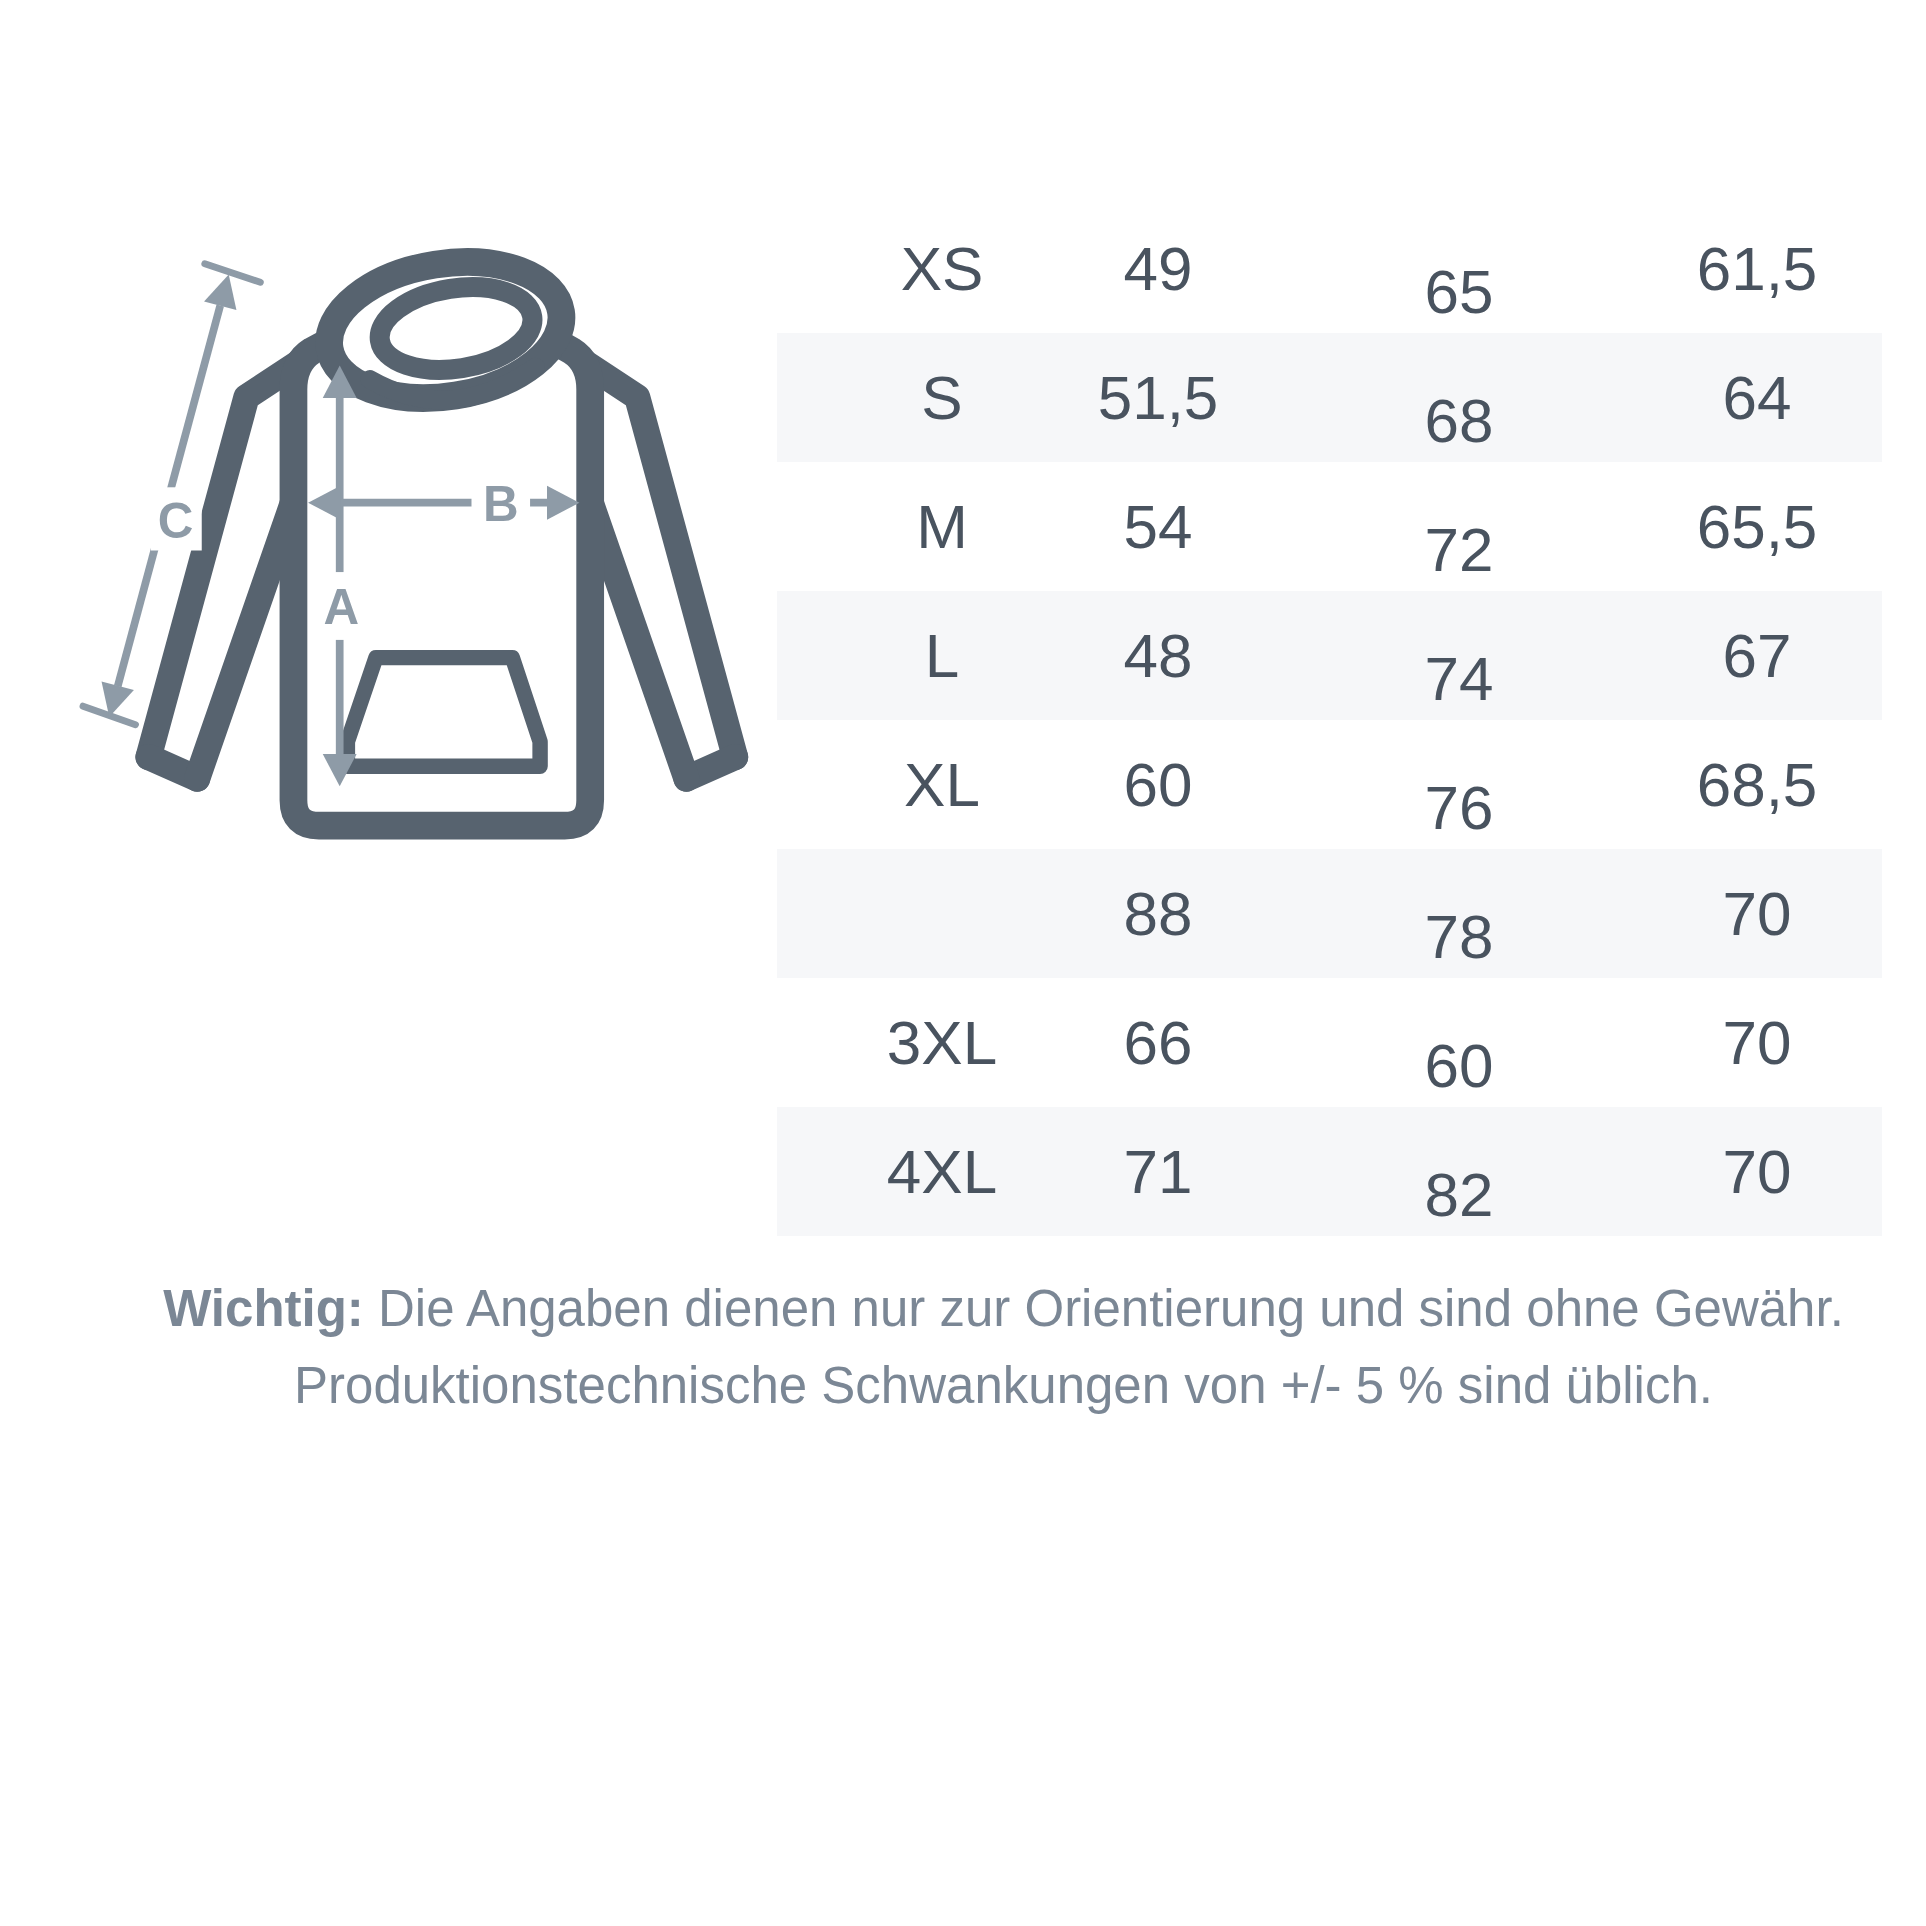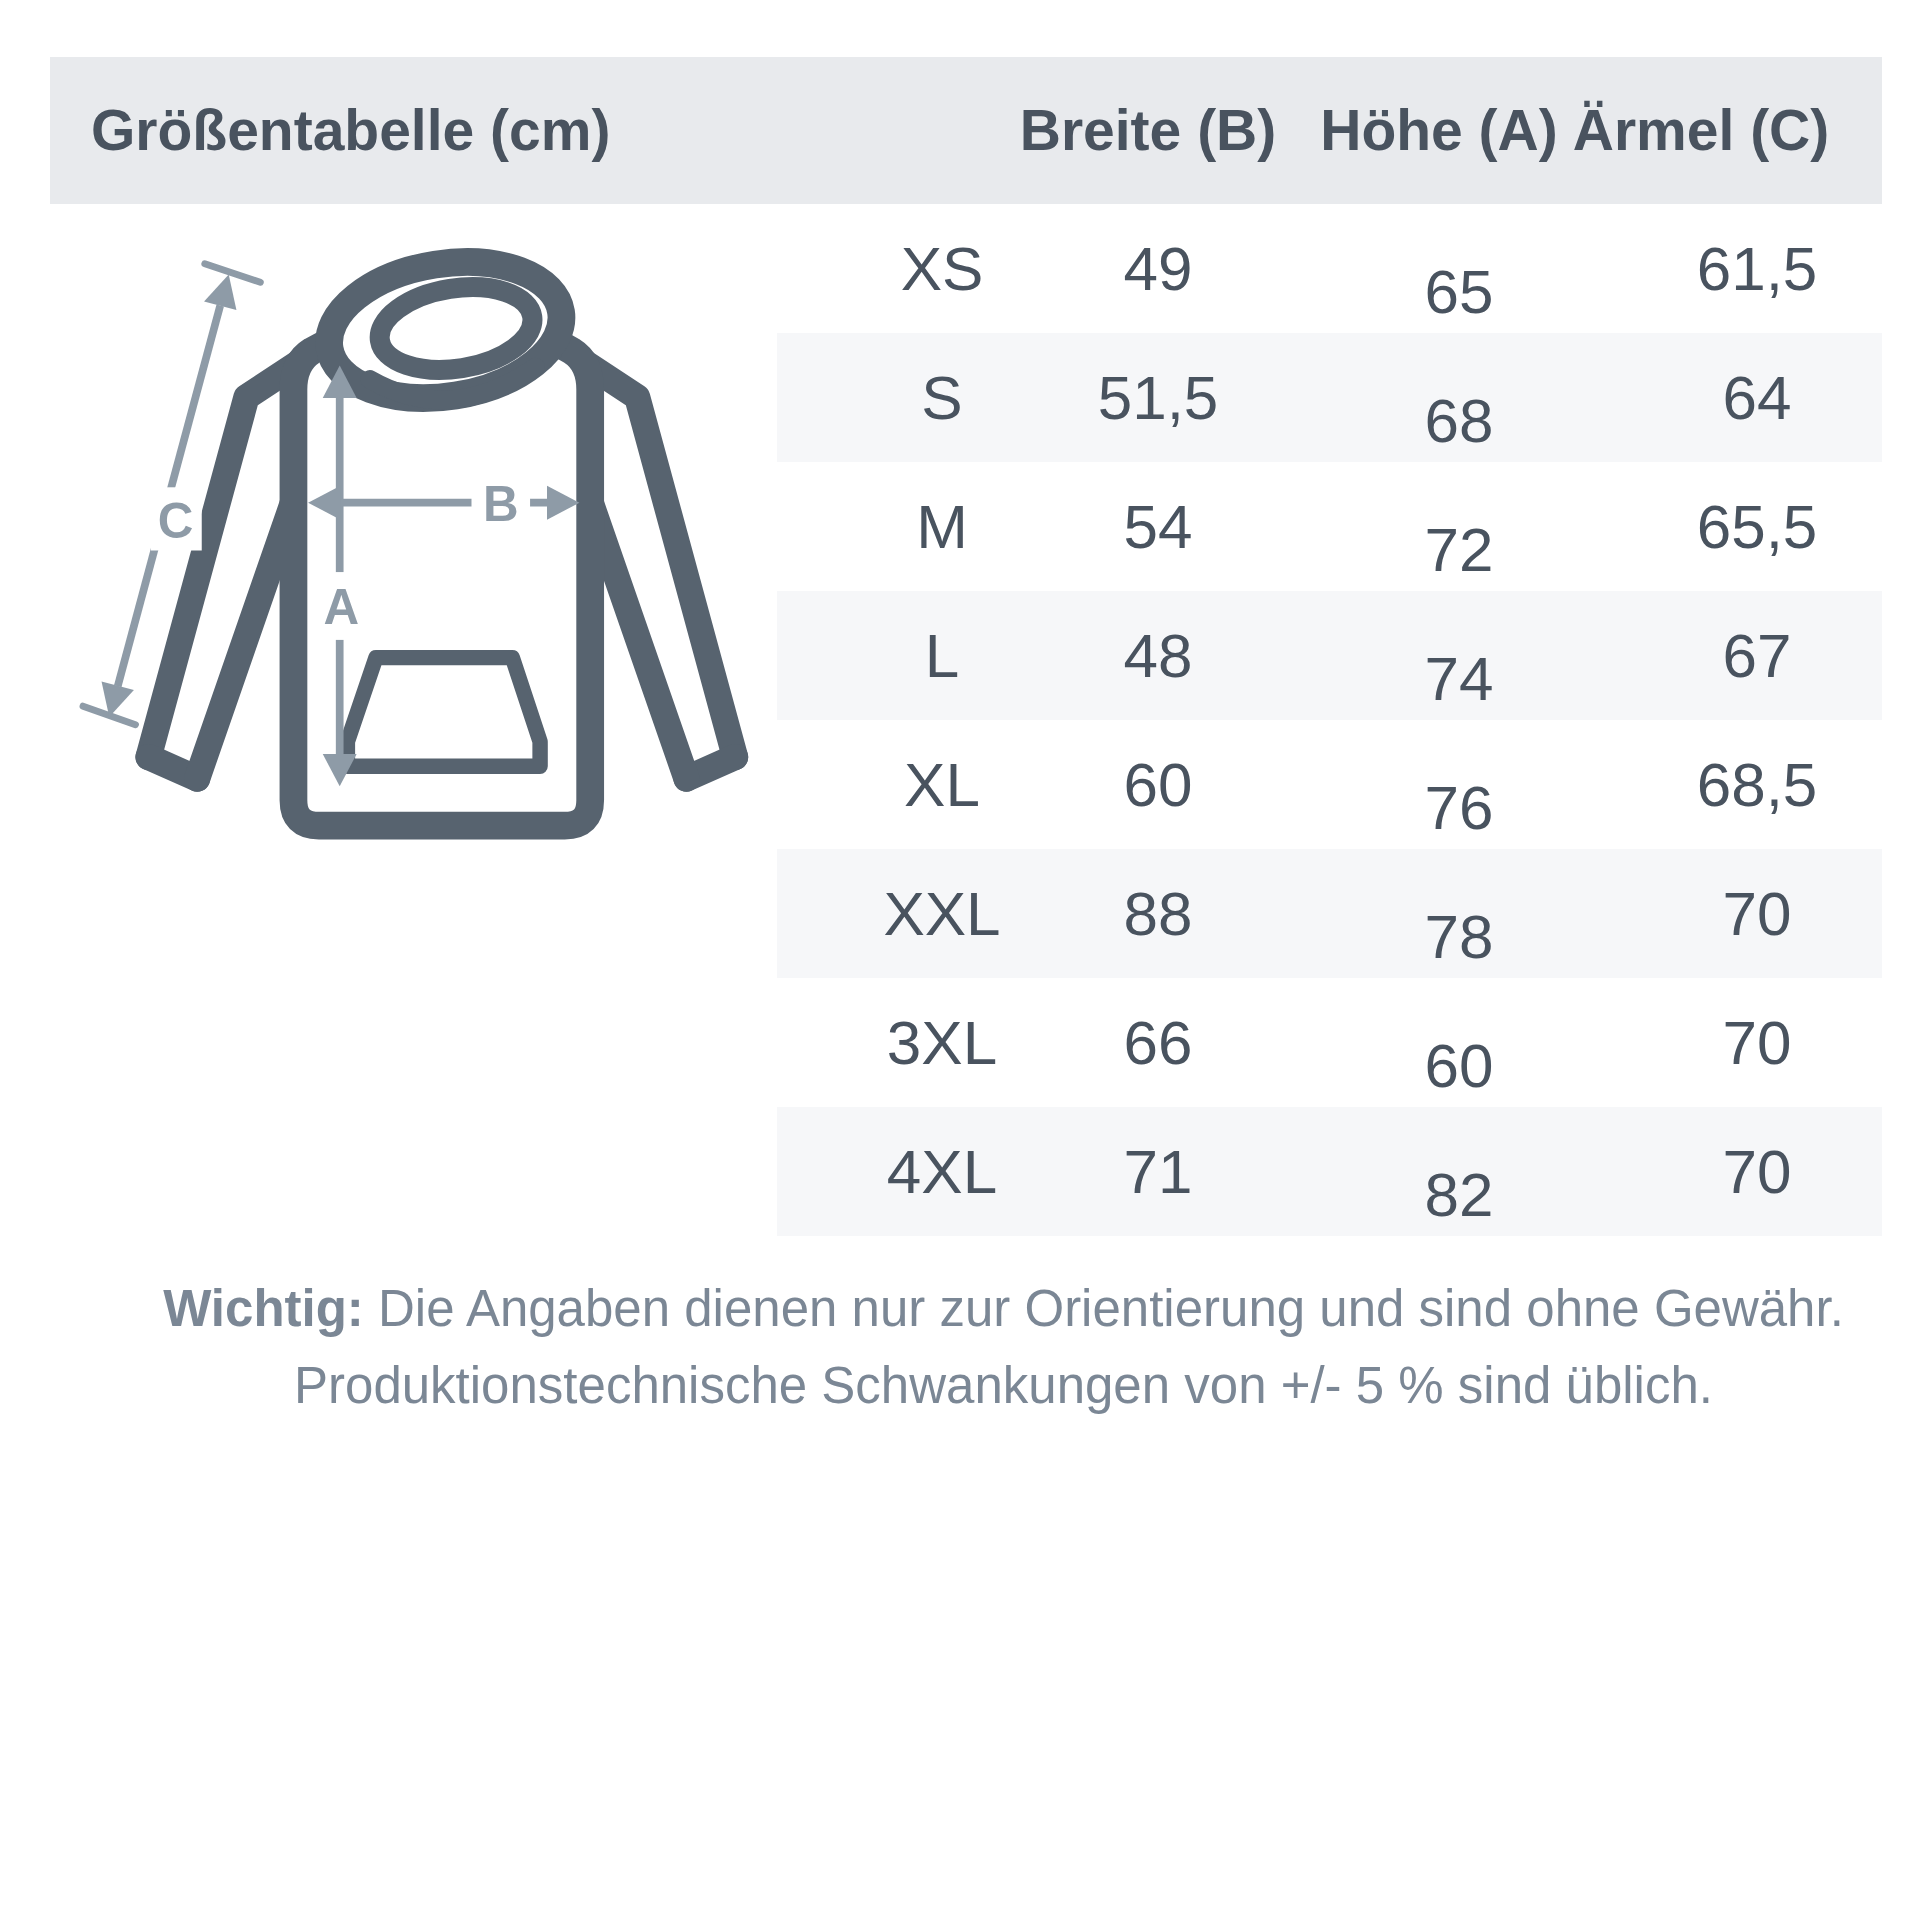--- a/index.html
+++ b/index.html
@@ -46,26 +46,20 @@
     white-space:nowrap;
     text-align:center;
   }
   .footer b{font-weight:bold;color:var(--muted-text,#7b8795);}
 </style>
 </head>
 <body>
 
 <div class="canvas">
 
-  <div class="header-band">
-    <div class="page-title">Größentabelle (cm)</div>
-    <div class="col-header c1">Breite (B)</div>
-    <div class="col-header c2">Höhe (A)</div>
-    <div class="col-header c3">Ärmel (C)</div>
-  </div>
 
   <svg class="hoodie-svg" viewBox="60 280 960 820" xmlns="http://www.w3.org/2000/svg">
 
     <g stroke="#8e9ba7" stroke-width="9" stroke-linecap="round">
       <line x1="266" y1="342" x2="338" y2="366"></line>
       <line x1="108" y1="916" x2="176" y2="940"></line>
     </g>
 
     <g>
       <line x1="286" y1="396" x2="153" y2="890" stroke="#8e9ba7" stroke-width="10"></line>
@@ -144,21 +138,20 @@
   </div>
 
   <div class="row">
     <span class="cell size">XL</span>
     <span class="cell b">60</span>
     <span class="cell h">76</span>
     <span class="cell c">68,5</span>
   </div>
 
   <div class="row striped">
-    <span class="cell size">XXL</span>
     <span class="cell b">88</span>
     <span class="cell h">78</span>
     <span class="cell c">70</span>
   </div>
 
   <div class="row">
     <span class="cell size">3XL</span>
     <span class="cell b">66</span>
     <span class="cell h">60</span>
     <span class="cell c">70</span>

